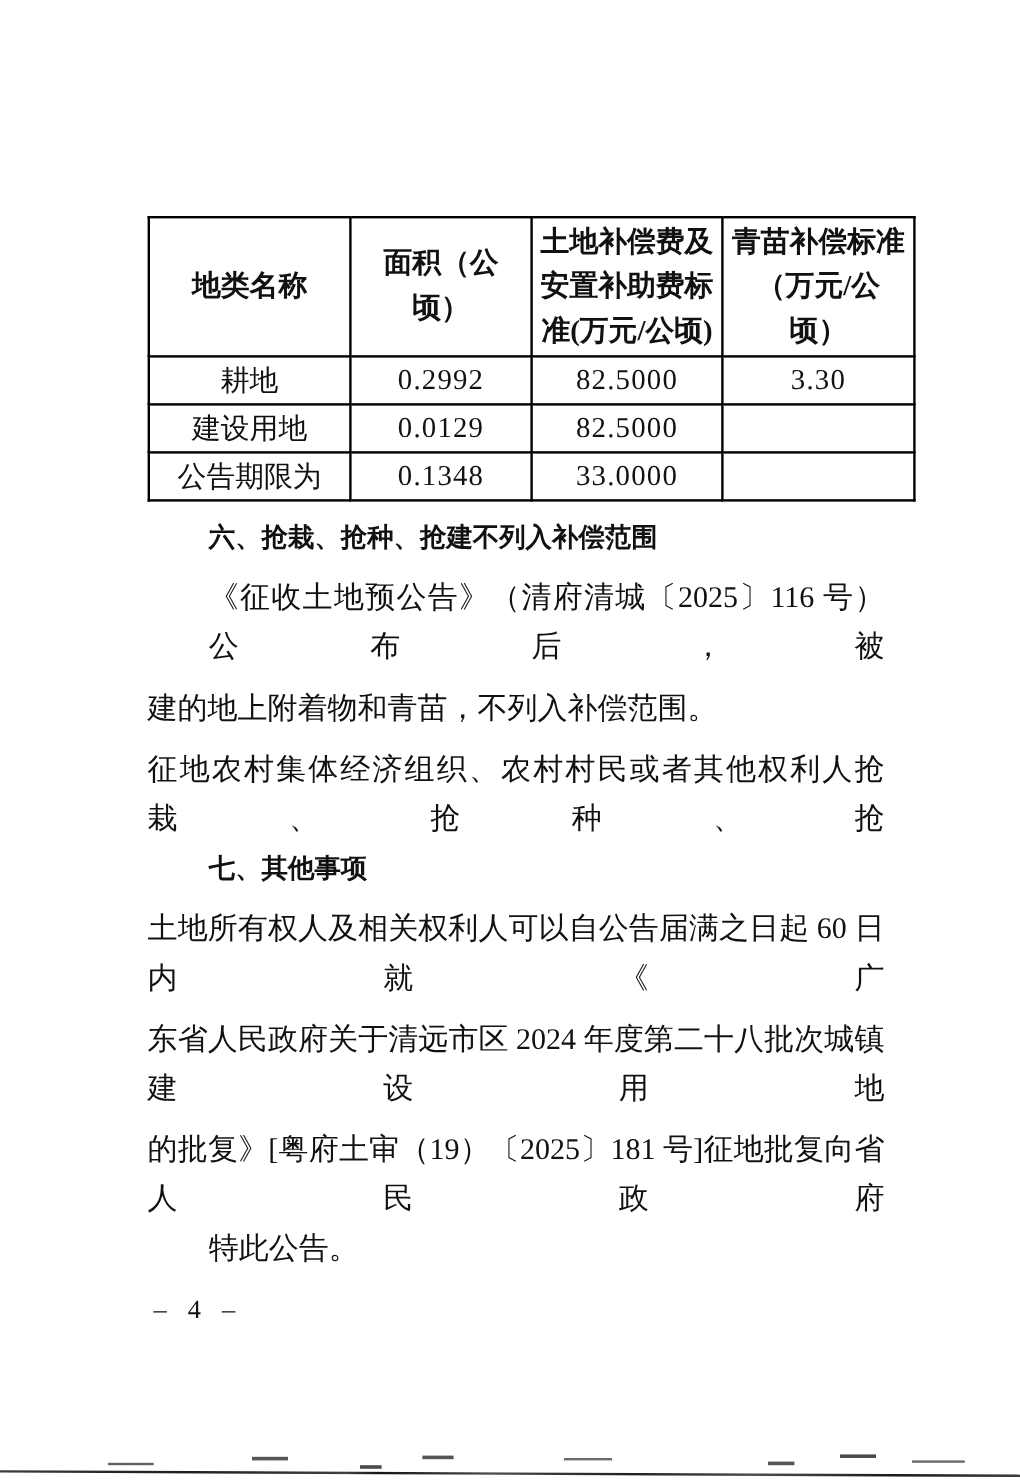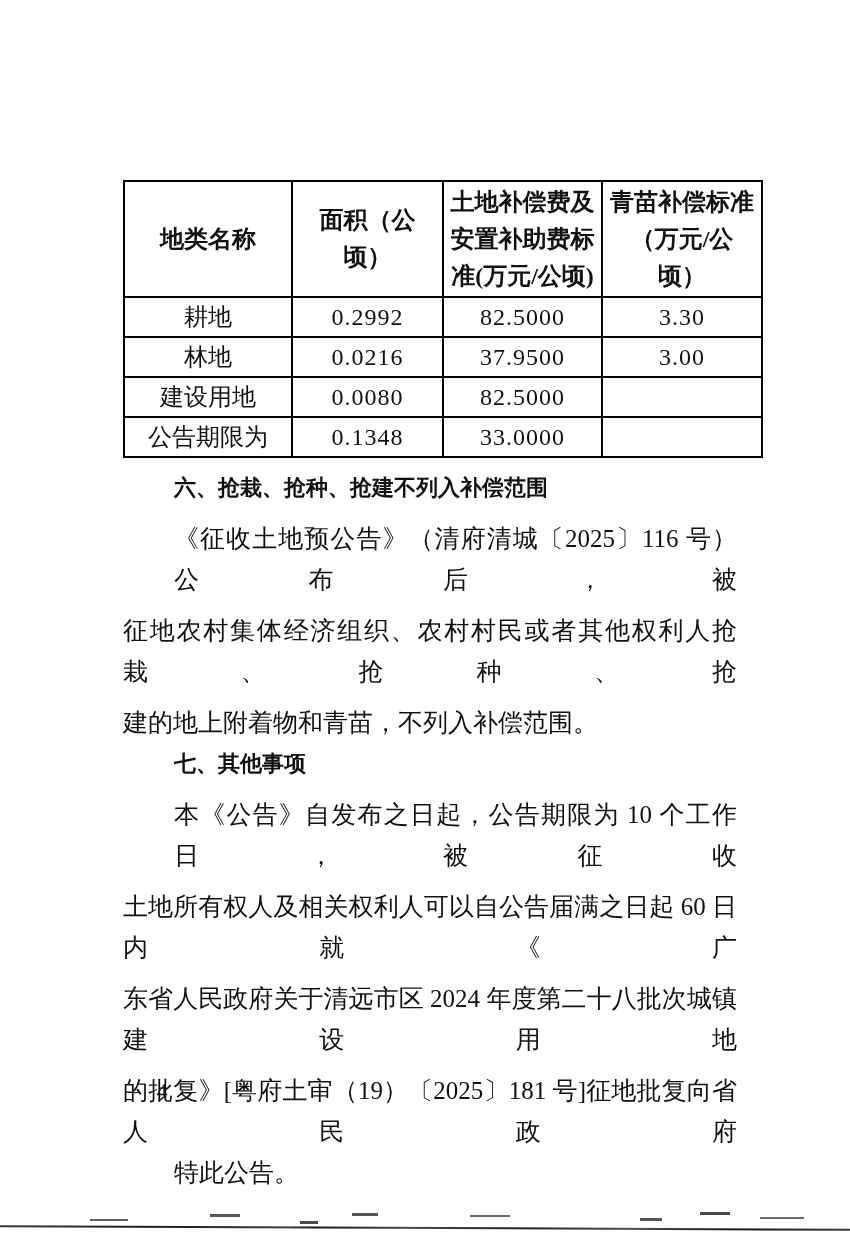--- a/index.html
+++ b/index.html
@@ -120,51 +120,44 @@
         <th class="col-c3">土地补偿费及安置补助费标准(万元/公顷)</th>
         <th class="col-c4">青苗补偿标准（万元/公顷）</th>
       </tr>
       <tr class="data-row">
         <td>耕地</td>
         <td class="num">0.2992</td>
         <td class="num">82.5000</td>
         <td class="num">3.30</td>
       </tr>
       <tr class="data-row">
-        <td>林地</td>
-        <td class="num">0.0216</td>
-        <td class="num">37.9500</td>
-        <td class="num">3.00</td>
-      </tr>
-      <tr class="data-row">
         <td>建设用地</td>
-        <td class="num">0.0080</td>
+        <td class="num">0.0129</td>
         <td class="num">82.5000</td>
         <td class="num"></td>
       </tr>
       <tr class="data-row">
         <td>公告期限为</td>
         <td class="num">0.1348</td>
         <td class="num">33.0000</td>
         <td class="num"></td>
       </tr>
     </tbody>
       </table>
 
     <div class="textflow">
 
       <div class="h-line">六、抢栽、抢种、抢建不列入补偿范围</div>
 
       <div class="b-line first">《征收土地预公告》（清府清城〔2025〕116 号）公布后，被</div>
+      <div class="b-line last">建的地上附着物和青苗，不列入补偿范围。</div>
       <div class="b-line">征地农村集体经济组织、农村村民或者其他权利人抢栽、抢种、抢</div>
-      <div class="b-line last">建的地上附着物和青苗，不列入补偿范围。</div>
 
       <div class="h-line">七、其他事项</div>
 
-      <div class="b-line first">本《公告》自发布之日起，公告期限为 10 个工作日，被征收</div>
       <div class="b-line">土地所有权人及相关权利人可以自公告届满之日起 60 日内就《广</div>
       <div class="b-line">东省人民政府关于清远市区 2024 年度第二十八批次城镇建设用地</div>
       <div class="b-line">的批复》[粤府土审（19）〔2025〕181 号]征地批复向省人民政府</div>
 
       <div class="closing-line">特此公告。</div>
 
     </div>
   </div>
 
   <div class="page-number">– 4 –</div>

